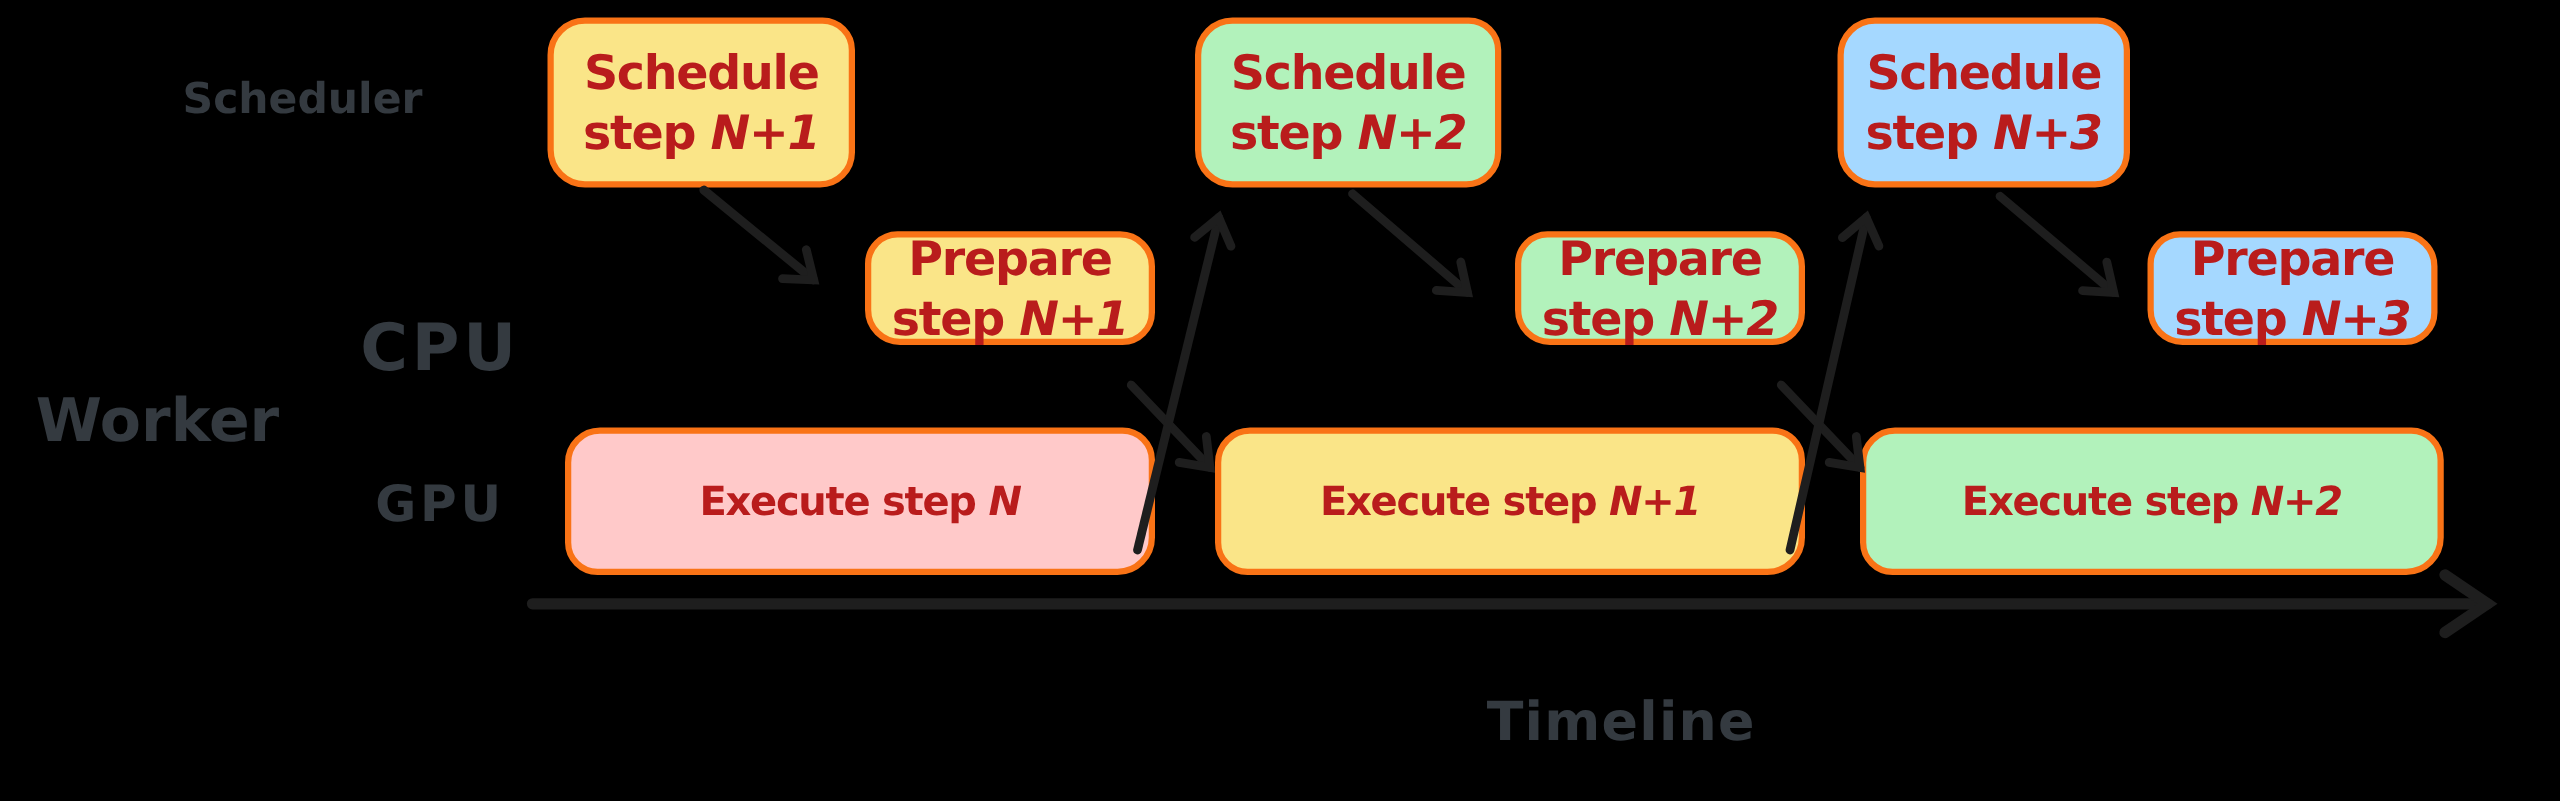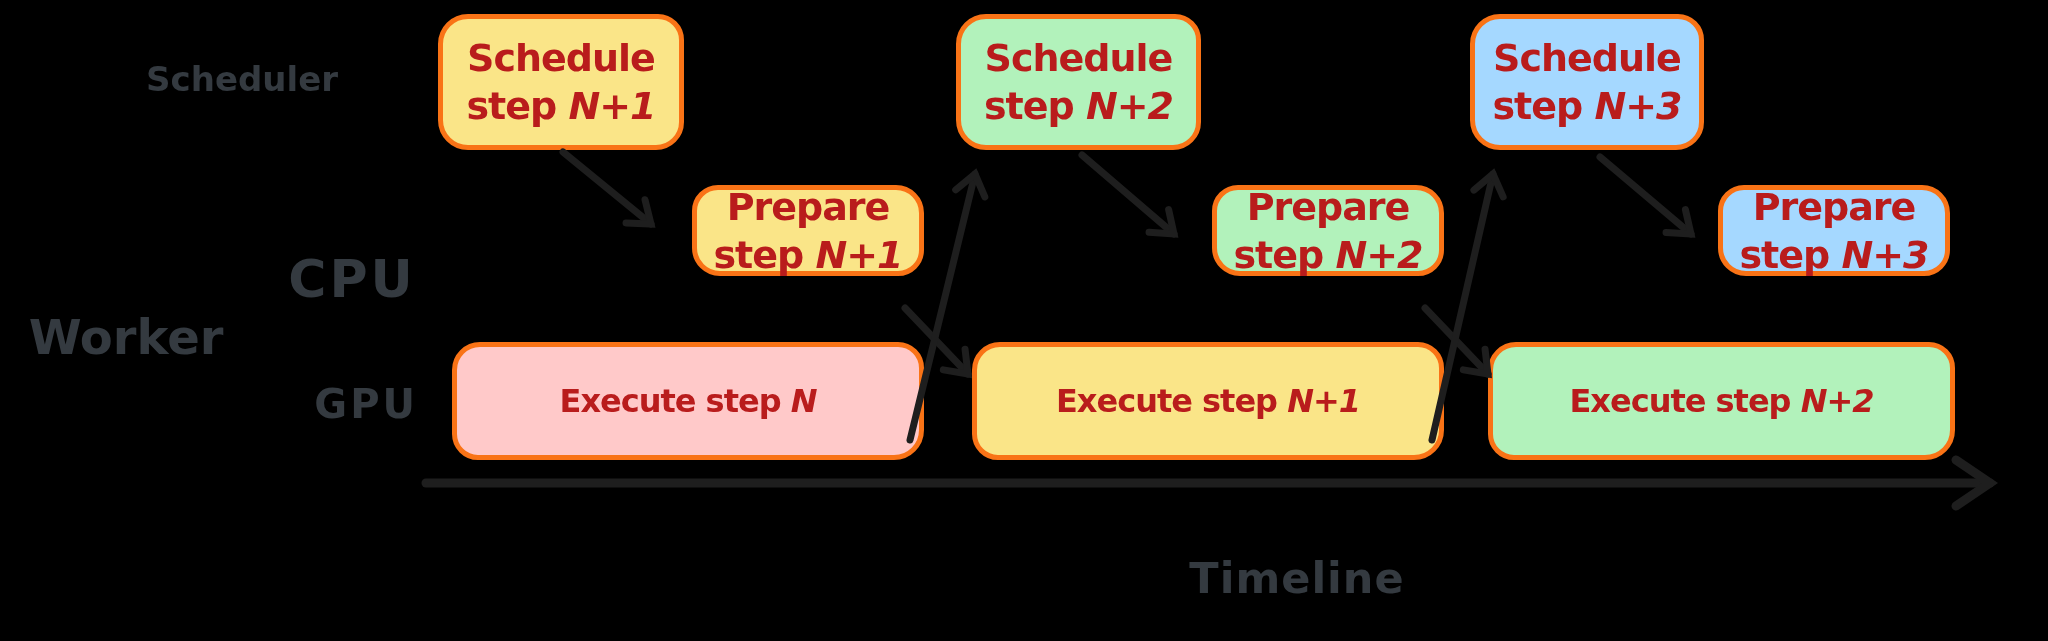--- a/index.html
+++ b/index.html
@@ -8,21 +8,21 @@
     font-family:"DejaVu Sans","Liberation Sans",sans-serif;
   }
   
   .lane-label{
     position:absolute;color:#343a40;font-weight:700;text-align:center;
     letter-spacing:0px;line-height:1.15;white-space:nowrap;
   }
   .lbl-scheduler{left:96px;top:60px;width:292px;font-size:34px;}
   .lbl-worker{left:16px;top:310px;width:220px;font-size:48px;}
   .lbl-cpu{left:286px;top:250px;width:132px;font-size:52px;letter-spacing:3px;}
-  .lbl-gpu{left:286px;top:381px;width:132px;font-size:40px;letter-spacing:3px;text-align:right;}
+  .lbl-gpu{left:286px;top:381px;width:132px;font-size:40px;letter-spacing:3px;}
   .lbl-timeline{left:1186px;top:554px;width:222px;font-size:43px;letter-spacing:1px;}
   
   .box{
     position:absolute;box-sizing:border-box;border:5px solid #f97316;
     color:#b91c1c;display:flex;flex-direction:column;align-items:center;justify-content:center;
     text-align:center;font-weight:700;letter-spacing:-1px;
   }
   .row-schedule{top:14px;height:136px;border-radius:30px 26px 28px 30px;font-size:38px;line-height:48px;}
   .row-prepare{top:185px;height:91px;border-radius:26px 28px 26px 28px;font-size:38px;line-height:48px;}
   .row-execute{top:342px;height:118px;border-radius:28px 26px 30px 26px;font-size:32px;line-height:48px;}

